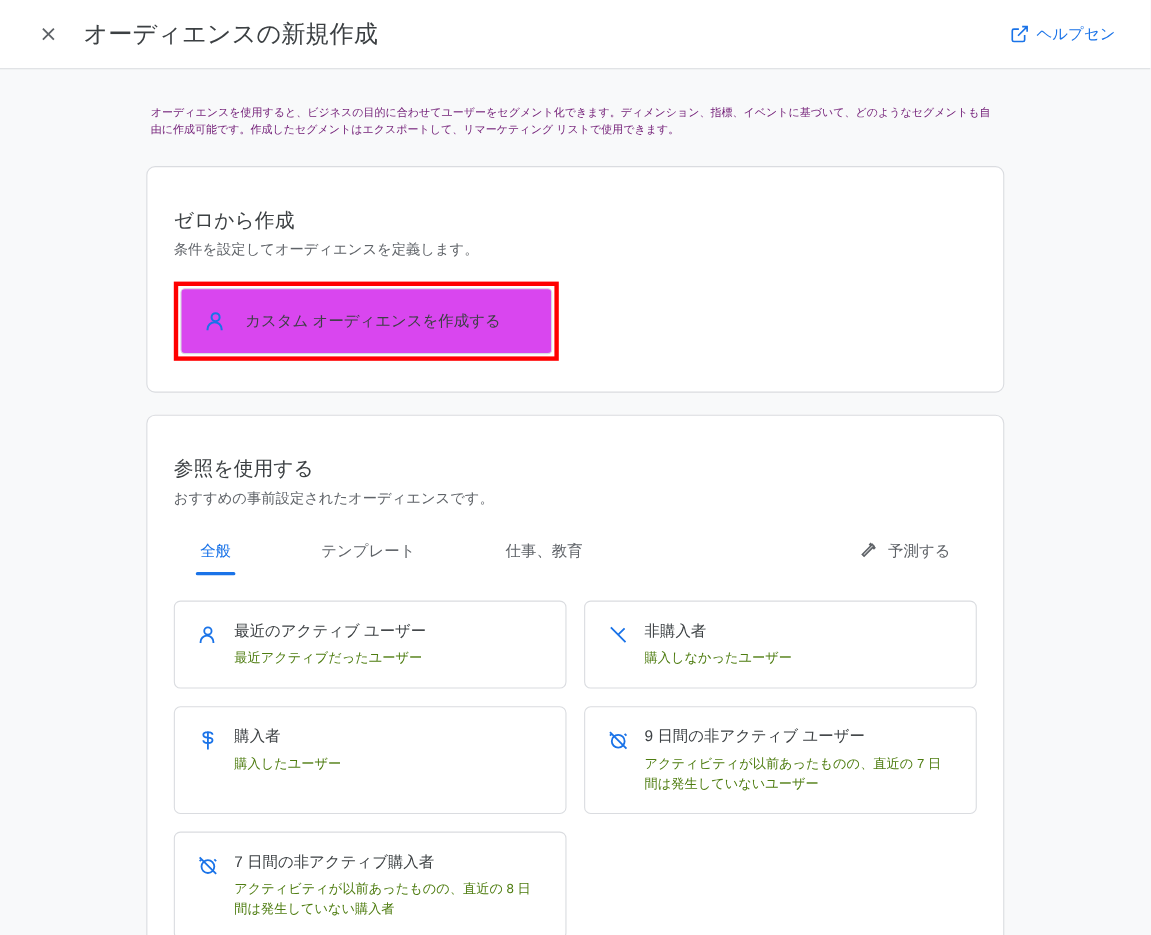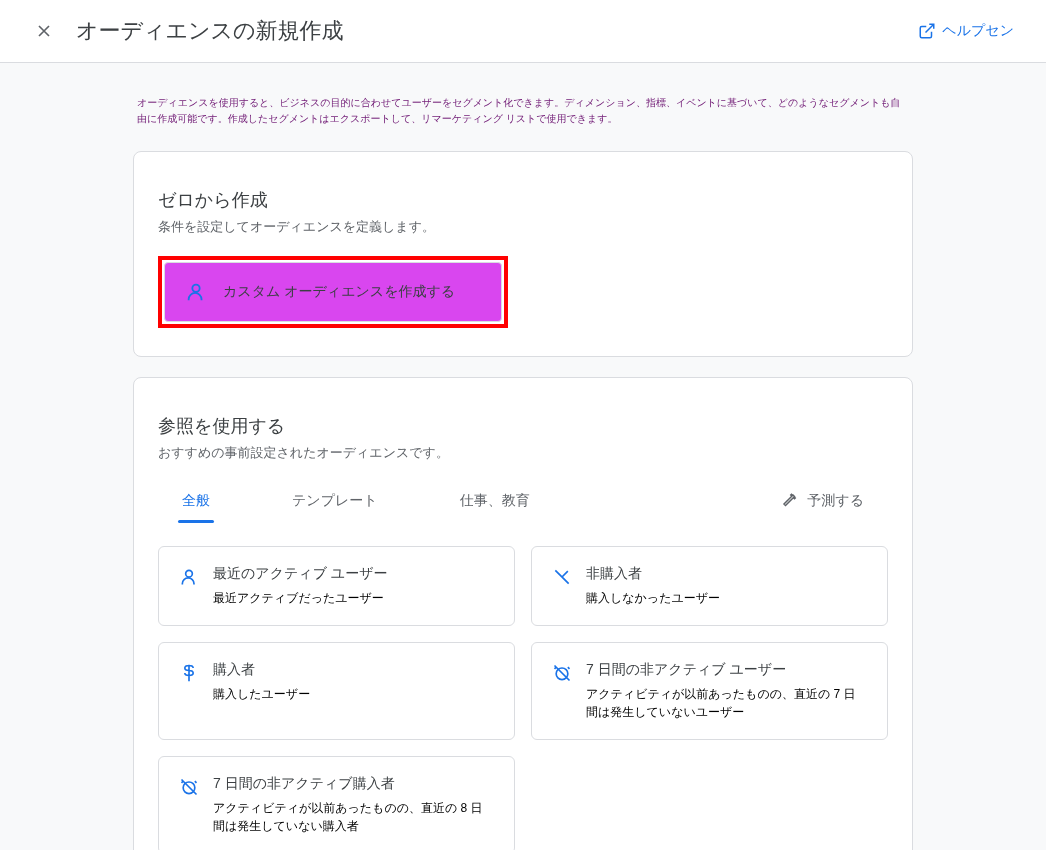--- a/index.html
+++ b/index.html
@@ -186,21 +186,21 @@
       flex: 1;
     }
     .template-title {
       font-size: 14px;
       font-weight: 500;
       color: #3c4043;
       margin-bottom: 6px;
     }
     .template-desc {
       font-size: 12px;
-      color: #000000;
+      color: #4d7c0f;
       line-height: 1.5;
     }
   </style>
 </head>
 <body>
 
 <div class="header">
   <div class="header-left">
     <div class="close-btn">
       <svg viewBox="0 0 24 24" fill="none" stroke="currentColor" stroke-width="2">
@@ -297,21 +297,21 @@
       </div>
 
       <div class="template-card">
         <div class="template-icon">
           <svg viewBox="0 0 24 24" fill="none" stroke="currentColor" stroke-width="2">
             <circle cx="12" cy="13" r="7"></circle>
             <path d="M3 3l18 18M5 5l-2 2M19 5l2 2"></path>
           </svg>
         </div>
         <div class="template-content">
-          <div class="template-title">7 日間の非アクティブ ユーザー</div>
+          <div class="template-title">9 日間の非アクティブ ユーザー</div>
           <div class="template-desc">アクティビティが以前あったものの、直近の 7 日間は発生していないユーザー</div>
         </div>
       </div>
 
       <div class="template-card">
         <div class="template-icon">
           <svg viewBox="0 0 24 24" fill="none" stroke="currentColor" stroke-width="2">
             <circle cx="12" cy="13" r="7"></circle>
             <path d="M3 3l18 18M5 5l-2 2M19 5l2 2"></path>
           </svg>

